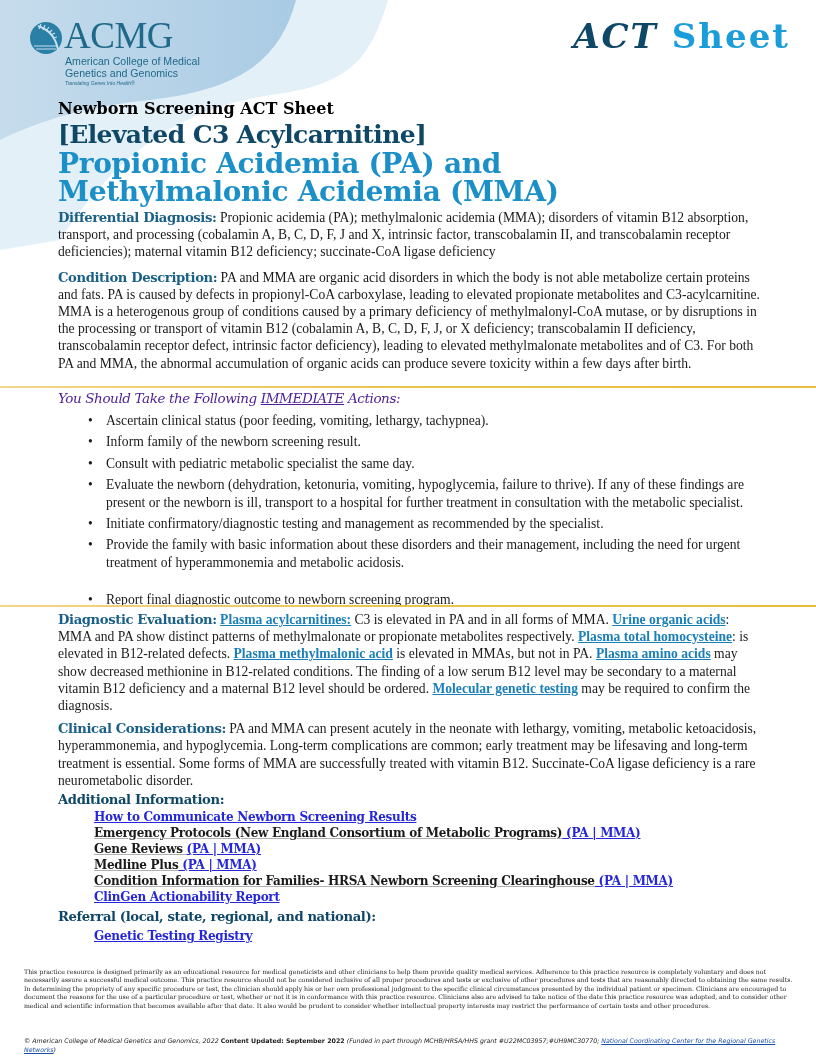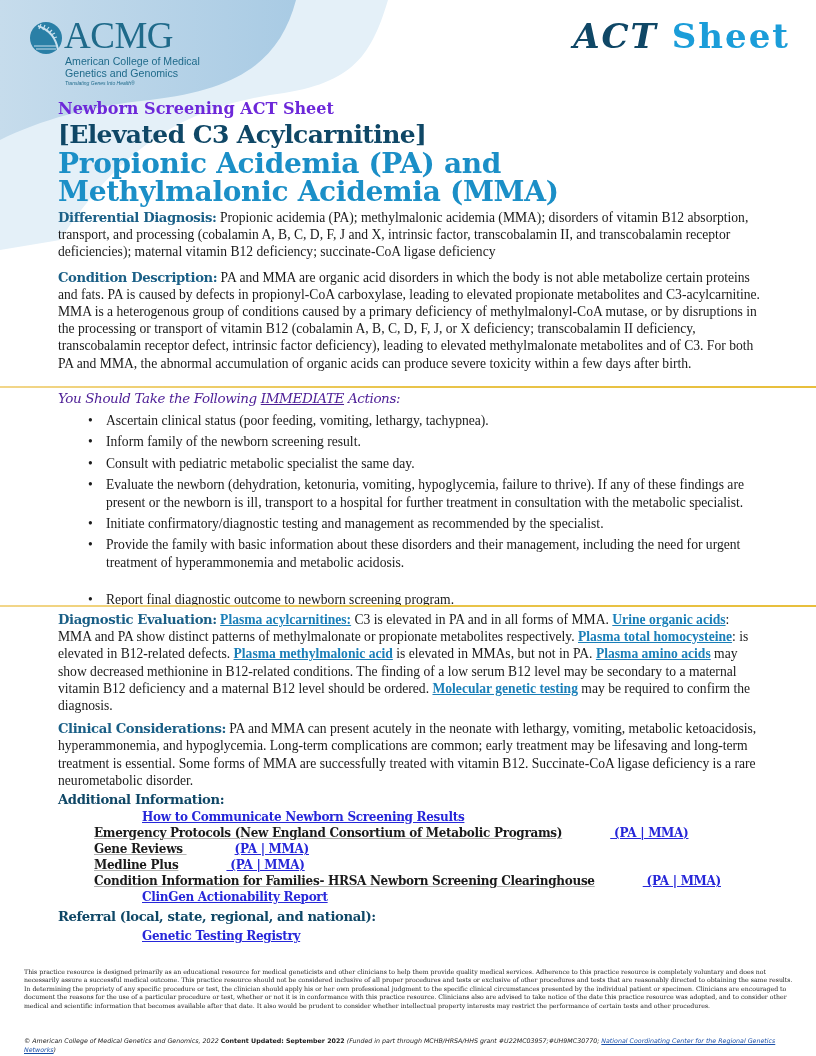--- a/index.html
+++ b/index.html
@@ -13,21 +13,21 @@
   .logo-mark { position: absolute; left: 0; top: 6px; width: 36px; height: 36px; }
   .logo-word { position: absolute; left: 36px; top: 2px; font-family: "Liberation Serif", serif; font-size: 37px; color: #1f6a8a; letter-spacing: -0.5px; line-height: 40px; }
   .logo-sub { position: absolute; left: 37px; top: 42px; font-family: "Liberation Sans", sans-serif; font-size: 10.6px; line-height: 11.5px; color: #1f6a8a; width: 160px; }
   .logo-tag { position: absolute; left: 37px; top: 66px; font-family: "Liberation Sans", sans-serif; font-size: 5px; font-style: italic; color: #1f6a8a; }
 
   .act { position: absolute; right: 26px; top: 16px; z-index: 2; font-family: "DejaVu Serif", serif; font-weight: bold; font-size: 34px; letter-spacing: 2px; }
   .act .a1 { color: #0f4766; font-style: italic; }
   .act .a2 { color: #1b9dd9; }
 
   .content { position: absolute; left: 58px; top: 98px; width: 705px; z-index: 2; }
-  .eyebrow { font-family: "DejaVu Serif", serif; font-weight: bold; font-size: 16px; color: #6d28d9; line-height: 22px; }
+  .eyebrow { font-family: "DejaVu Serif", serif; font-weight: bold; font-size: 16px; color: #000000; line-height: 22px; }
   .title-main { font-family: "DejaVu Serif", serif; font-weight: bold; font-size: 25px; color: #0f4766; line-height: 30px; letter-spacing: -0.6px; }
   .title-sub { font-family: "DejaVu Serif", serif; font-weight: bold; font-size: 28px; color: #1b8fc7; line-height: 28px; letter-spacing: -0.3px; }
 
   .para { font-family: "Liberation Serif", serif; font-size: 13.6px; line-height: 17.2px; color: #1a1a1a; margin-top: 5px; }
   .lbl { font-family: "DejaVu Serif", serif; font-weight: bold; font-size: 13.2px; color: #1a5f86; letter-spacing: -0.4px; }
   .lnk { color: #1a7fb8; text-decoration: underline; font-weight: bold; cursor: pointer; }
 
   .gold-line { position: absolute; left: 0; width: 816px; height: 2px; background: linear-gradient(90deg, #f2d68a, #e9c44b 50%, #e8bf3c); z-index: 2; }
 
   .actions-h { position: absolute; left: 58px; top: 390px; z-index: 2; font-family: "DejaVu Serif", serif; font-weight: normal; font-style: italic; font-size: 13.5px; color: #4c1d95; letter-spacing: -0.4px; }
@@ -37,21 +37,21 @@
   .bullets li { position: relative; padding-left: 18px; margin-bottom: 4px; }
   .bullets li::before { content: "\2022"; position: absolute; left: 0; top: 0; }
   .bullets li.gap { margin-top: 20px; }
 
   .lower { position: absolute; left: 58px; top: 607px; width: 705px; z-index: 2; }
   .lower .para:first-child { margin-top: 0; }
 
   .sec-h { font-family: "DejaVu Serif", serif; font-weight: bold; font-size: 13.2px; color: #0f4766; letter-spacing: -0.4px; line-height: 18px; margin-top: 2px; }
   .link-list { list-style: none; margin-left: 36px; font-family: "DejaVu Serif", serif; font-weight: bold; font-size: 12px; line-height: 16px; letter-spacing: -0.3px; }
   .link-list li { color: #1a1a1a; }
-  .link-list .blue { color: #2626d9; text-decoration: underline; cursor: pointer; margin-left: 48px; }
+  .link-list .blue { color: #2626d9; text-decoration: underline; cursor: pointer; }
   .link-list .black { color: #1a1a1a; text-decoration: underline; text-decoration-color: #b0b0b0; cursor: pointer; }
 
   .disclaimer { position: absolute; left: 24px; top: 968px; width: 770px; z-index: 2; font-family: "DejaVu Serif", serif; font-size: 6.2px; line-height: 8.4px; color: #1a1a1a; text-align: left; }
   .footer { position: absolute; left: 24px; top: 1036px; width: 760px; z-index: 2; font-family: "DejaVu Sans", sans-serif; font-size: 6.3px; line-height: 9px; color: #1a1a1a; }
   .footer i { font-style: italic; }
   .footer b { font-weight: bold; }
   .footer .fl { color: #1a4fa8; text-decoration: underline; font-style: italic; cursor: pointer; }
 </style>
 </head>
 <body>

